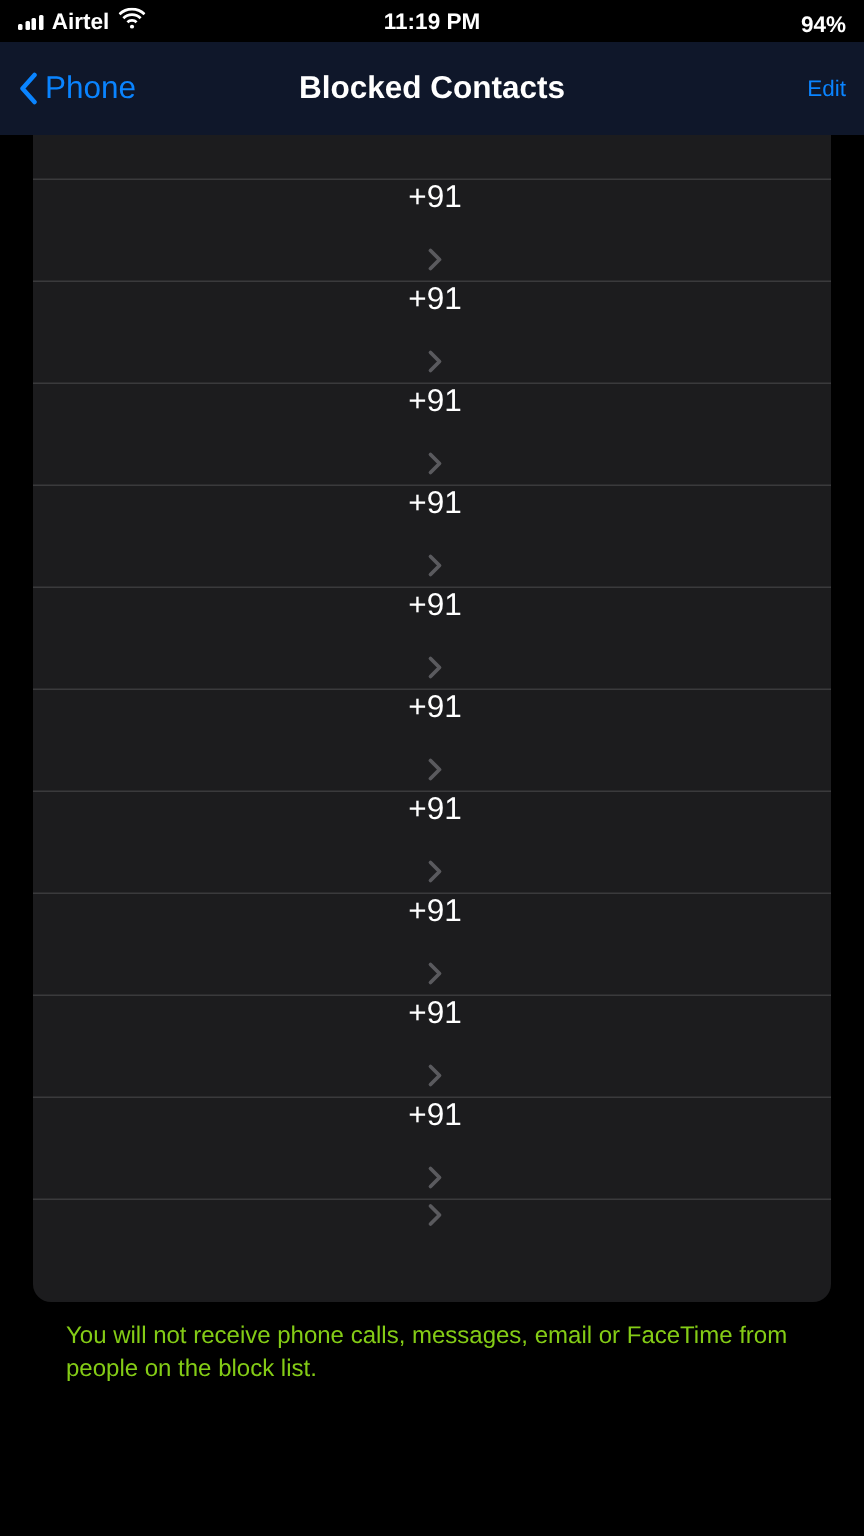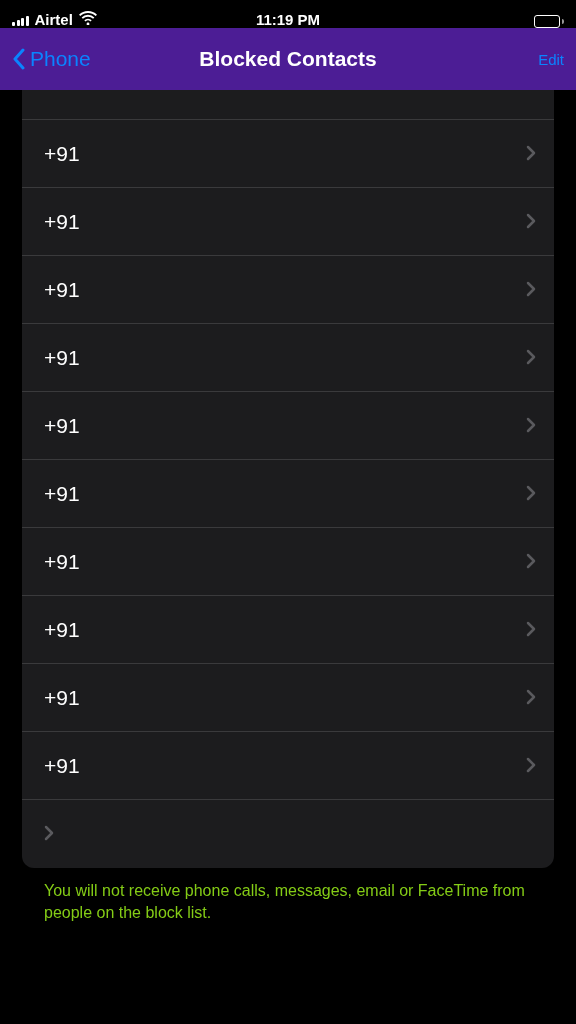--- a/index.html
+++ b/index.html
@@ -12,21 +12,21 @@
       width: 576px;
       height: 1024px;
       background: #000;
       color: #fff;
       overflow: hidden;
       position: relative;
     }
     .status-bar {
       height: 28px;
       display: flex;
-      align-items: flex-end;
+      align-items: center;
       justify-content: space-between;
       padding: 0 12px;
       font-size: 15px;
       font-weight: 600;
       background: #000;
     }
     .status-left {
       display: flex;
       align-items: center;
       gap: 6px;
@@ -86,21 +86,21 @@
     }
     .battery-cap {
       width: 2px;
       height: 5px;
       background: #fff;
       border-radius: 0 2px 2px 0;
       opacity: 0.6;
     }
     .nav-bar {
       height: 62px;
-      background: #4c1d95;
+      background: #0f172a;
       display: flex;
       align-items: center;
       justify-content: space-between;
       padding: 0 12px;
       position: relative;
     }
     .nav-back {
       display: flex;
       align-items: center;
       color: #0a84ff;
@@ -134,20 +134,21 @@
     }
     .list-item {
       height: 68px;
       display: flex;
       align-items: center;
       justify-content: space-between;
       padding: 0 18px 0 22px;
       border-bottom: 0.5px solid #3a3a3c;
       font-size: 21px;
       color: #fff;
+      flex-direction: column;
     }
     .list-item.partial-top {
       height: 30px;
       align-items: flex-end;
       padding-bottom: 8px;
     }
     .list-item:last-child {
       border-bottom: none;
     }
     .chevron {

